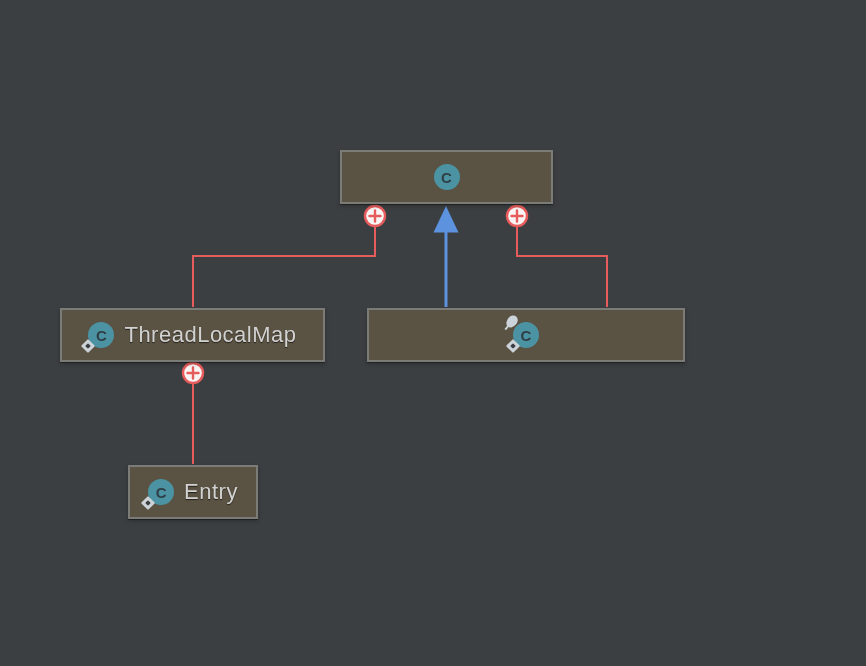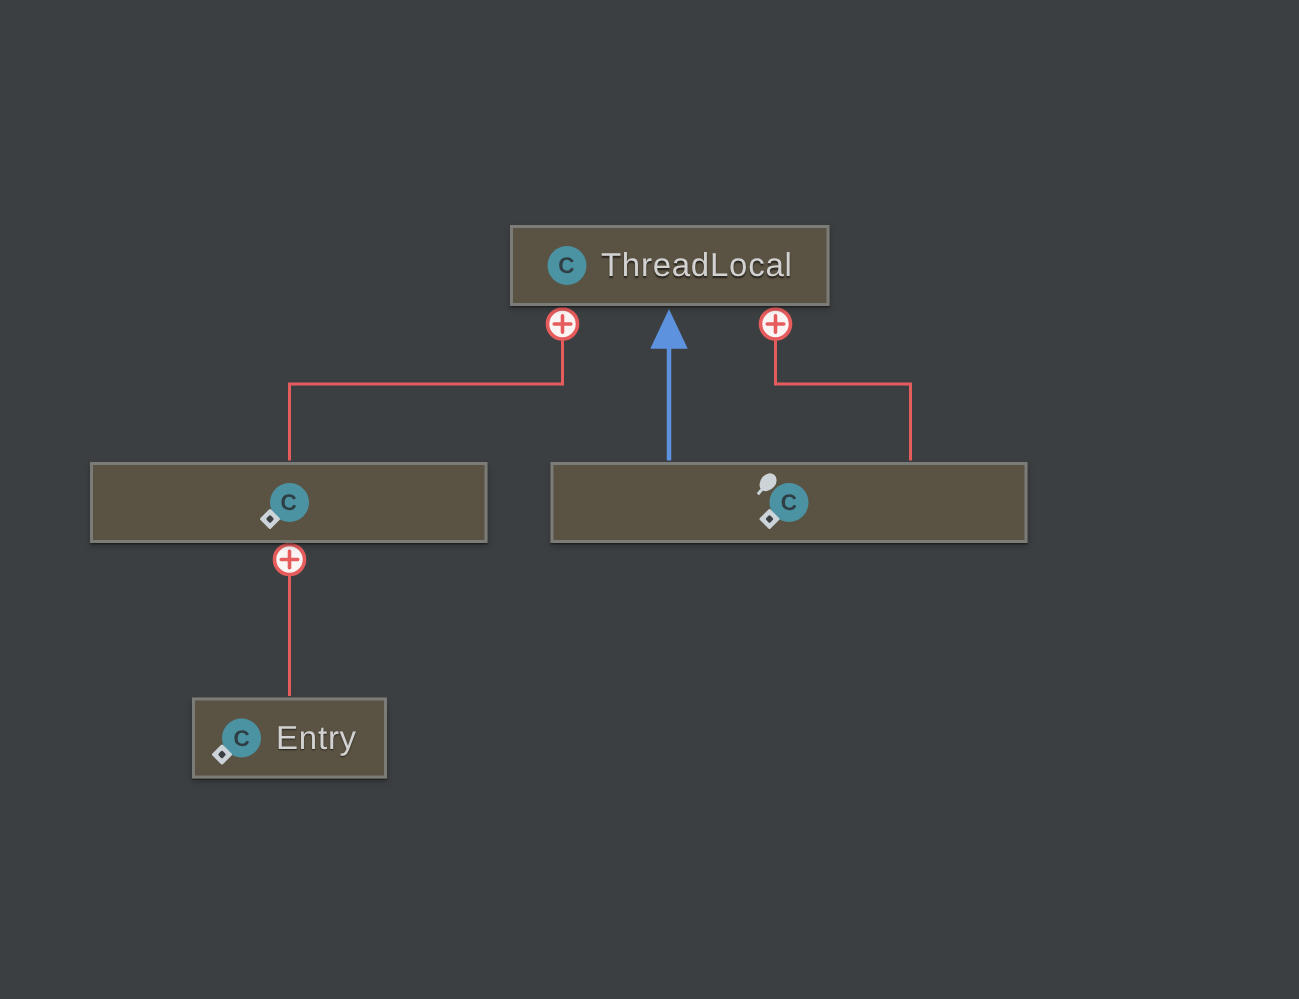--- a/index.html
+++ b/index.html
@@ -116,28 +116,28 @@
     <g>
       <path class="inheritance-line" d="M446,307 L446,231"></path>
       <polygon class="inheritance-head" points="446,206 433.5,232.5 458.5,232.5"></polygon>
     </g>
   </svg>
 
   <div class="node node-threadlocal">
     <span class="class-icon">
       <span class="icon-letter">C</span>
     </span>
-    <span class="node-label">ThreadLocal</span>
   </div>
 
   <div class="node node-threadlocalmap">
     <span class="class-icon">
       <span class="icon-letter">C</span>
       <span class="mod-static"></span>
     </span>
+    <span class="node-label">ThreadLocalMap</span>
   </div>
 
   <div class="node node-suppliedthreadlocal">
     <span class="class-icon">
       <span class="icon-letter">C</span>
       <span class="mod-final"></span>
       <span class="mod-static"></span>
     </span>
   </div>
 

